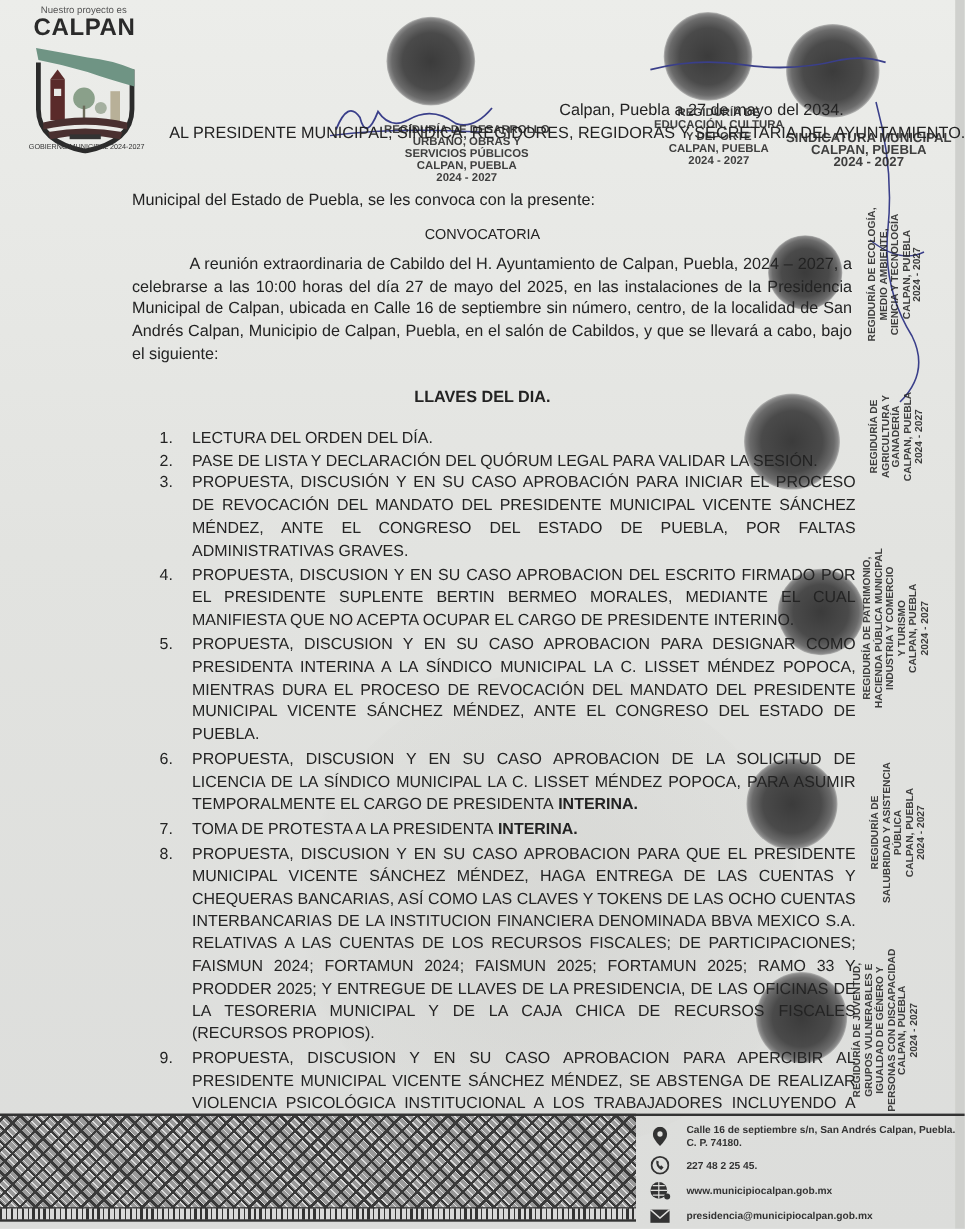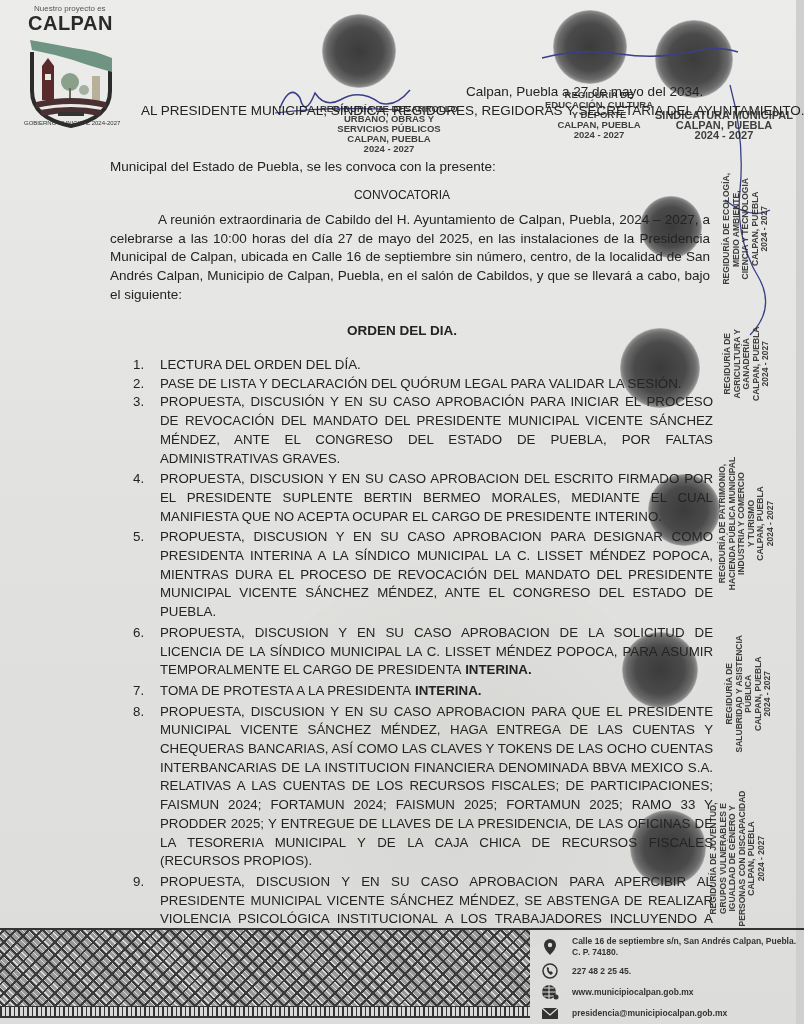--- a/index.html
+++ b/index.html
@@ -184,21 +184,21 @@
 
   <div class="stamp" style="left:640px; top:196px; width:62px; height:62px;"></div>
   <div class="stamp" style="left:620px; top:328px; width:80px; height:80px;"></div>
   <div class="stamp" style="left:648px; top:474px; width:72px; height:72px;"></div>
   <div class="stamp" style="left:622px; top:632px; width:76px; height:76px;"></div>
   <div class="stamp" style="left:630px; top:810px; width:76px; height:76px;"></div>
 
   <div class="txt conv-title">CONVOCATORIA</div>
   <div class="para"><span class="indent"></span><span>A reunión extraordinaria de Cabildo del H. Ayuntamiento de Calpan, Puebla, 2024 – 2027, a celebrarse a las 10:00 horas del día 27 de mayo del 2025, en las instalaciones de la Presidencia Municipal de Calpan, ubicada en Calle 16 de septiembre sin número, centro, de la localidad de San Andrés Calpan, Municipio de Calpan, Puebla, en el salón de Cabildos, y que se llevará a cabo, bajo el siguiente:</span></div>
 
-  <div class="txt order-title">ORDEN DEL DIA.</div>
+  <div class="txt order-title">LLAVES DEL DIA.</div>
 
   <ol class="agenda">
     <li><span class="num">1.</span><span>LECTURA DEL ORDEN DEL DÍA.</span></li>
     <li><span class="num">2.</span><span>PASE DE LISTA Y DECLARACIÓN DEL QUÓRUM LEGAL PARA VALIDAR LA SESIÓN.</span></li>
     <li><span class="num">3.</span><span>PROPUESTA, DISCUSIÓN Y EN SU CASO APROBACIÓN PARA INICIAR EL PROCESO DE REVOCACIÓN DEL MANDATO DEL PRESIDENTE MUNICIPAL VICENTE SÁNCHEZ MÉNDEZ, ANTE EL CONGRESO DEL ESTADO DE PUEBLA, POR FALTAS ADMINISTRATIVAS GRAVES.</span></li>
     <li class="gap"><span class="num">4.</span><span>PROPUESTA, DISCUSION Y EN SU CASO APROBACION DEL ESCRITO FIRMADO POR EL PRESIDENTE SUPLENTE BERTIN BERMEO MORALES, MEDIANTE EL CUAL MANIFIESTA QUE NO ACEPTA OCUPAR EL CARGO DE PRESIDENTE INTERINO.</span></li>
     <li class="gap"><span class="num">5.</span><span>PROPUESTA, DISCUSION Y EN SU CASO APROBACION PARA DESIGNAR COMO PRESIDENTA INTERINA A LA SÍNDICO MUNICIPAL LA C. LISSET MÉNDEZ POPOCA, MIENTRAS DURA EL PROCESO DE REVOCACIÓN DEL MANDATO DEL PRESIDENTE MUNICIPAL VICENTE SÁNCHEZ MÉNDEZ, ANTE EL CONGRESO DEL ESTADO DE PUEBLA.</span></li>
     <li class="gap"><span class="num">6.</span><span>PROPUESTA, DISCUSION Y EN SU CASO APROBACION DE LA SOLICITUD DE LICENCIA DE LA SÍNDICO MUNICIPAL LA C. LISSET MÉNDEZ POPOCA, PARA ASUMIR TEMPORALMENTE EL CARGO DE PRESIDENTA</span><b> INTERINA.</b></li>
     <li class="gap"><span class="num">7.</span><span>TOMA DE PROTESTA A LA PRESIDENTA</span><b> INTERINA.</b></li>
     <li class="gap"><span class="num">8.</span><span>PROPUESTA, DISCUSION Y EN SU CASO APROBACION PARA QUE EL PRESIDENTE MUNICIPAL VICENTE SÁNCHEZ MÉNDEZ, HAGA ENTREGA DE LAS CUENTAS Y CHEQUERAS BANCARIAS, ASÍ COMO LAS CLAVES Y TOKENS DE LAS OCHO CUENTAS INTERBANCARIAS DE LA INSTITUCION FINANCIERA DENOMINADA BBVA MEXICO S.A. RELATIVAS A LAS CUENTAS DE LOS RECURSOS FISCALES; DE PARTICIPACIONES; FAISMUN 2024; FORTAMUN 2024; FAISMUN 2025; FORTAMUN 2025; RAMO 33 Y PRODDER 2025; Y ENTREGUE DE LLAVES DE LA PRESIDENCIA, DE LAS OFICINAS DE LA TESORERIA MUNICIPAL Y DE LA CAJA CHICA DE RECURSOS FISCALES (RECURSOS PROPIOS).</span></li>

